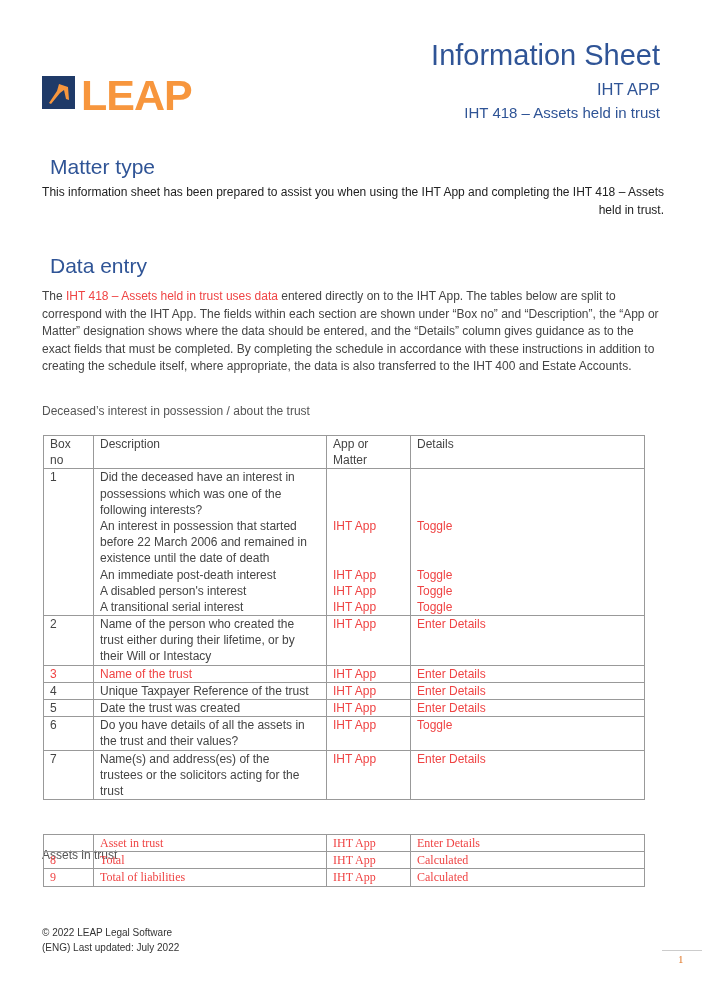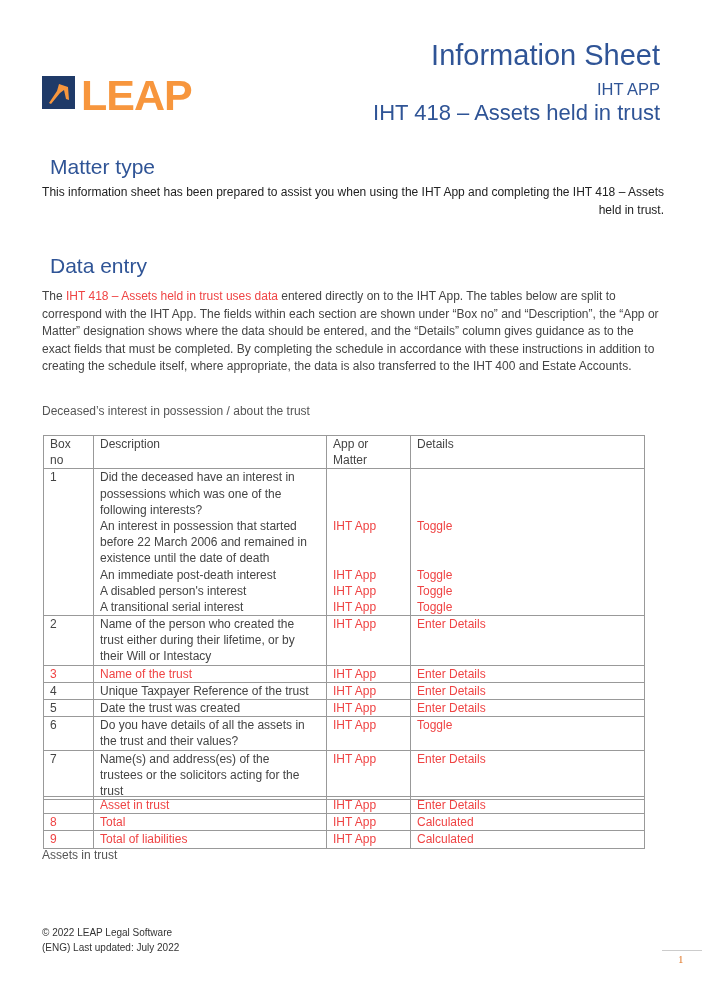--- a/index.html
+++ b/index.html
@@ -11,21 +11,21 @@
   .logo { position:absolute; left:42px; top:76px; height:38px; display:flex; align-items:flex-start; }
   .logo-mark { width:33px; height:33px; background:#1f3a68; position:relative; }
   .logo-mark svg { position:absolute; left:0; top:0; }
   .logo-text { margin-left:6px; font-family:"Liberation Sans", sans-serif; font-weight:bold;
                font-size:43px; color:#f7963d; letter-spacing:-1px; line-height:38px; }
 
   
   .hdr { position:absolute; right:42px; top:36px; text-align:right; color:#2f5496; }
   .hdr-title { font-size:29px; line-height:38px; font-weight:normal; }
   .hdr-sub1 { font-size:16.5px; line-height:24px; margin-top:3px; }
-  .hdr-sub2 { font-size:22px; line-height:24px; }
+  .hdr-sub2 { font-size:15px; line-height:24px; }
 
   h2 { position:absolute; left:42px; margin:8px; font-weight:normal; font-size:21px; color:#2f5496; }
   .para { position:absolute; left:42px; width:622px; font-size:12px; line-height:17.5px; color:#222; }
   .label { position:absolute; left:42px; font-size:12px; color:#555; }
 
   table { position:absolute; left:43px; border-collapse:collapse; font-size:12px; color:#444; }
   td { border:1.5px solid #999; vertical-align:top; padding:0 6px; line-height:16.2px; }
   td.c1 { width:37px; } td.c2 { width:220px; } td.c3 { width:71px; } td.c4 { width:221px; }
   .dark { color:#ef4444; }
   .line { display:block; height:16.2px; white-space:nowrap; }
@@ -205,21 +205,21 @@
           </td>
       <td class="c4 dark">
             <span class="line">Enter Details</span>
           </td>
     </tr>
   </tbody>
     </table>
 
   <div class="label" style="top:848px;">Assets in trust</div>
 
-  <table style="top:796px;">
+  <table style="top:834px;font-family:Liberation Serif, serif;">
     <tbody>
         <tr>
       <td class="c1 dark">
             <span class="line"></span>
           </td>
       <td class="c2 dark">
             <span class="line">Asset in trust</span>
           </td>
       <td class="c3 dark">
             <span class="line">IHT App</span>

